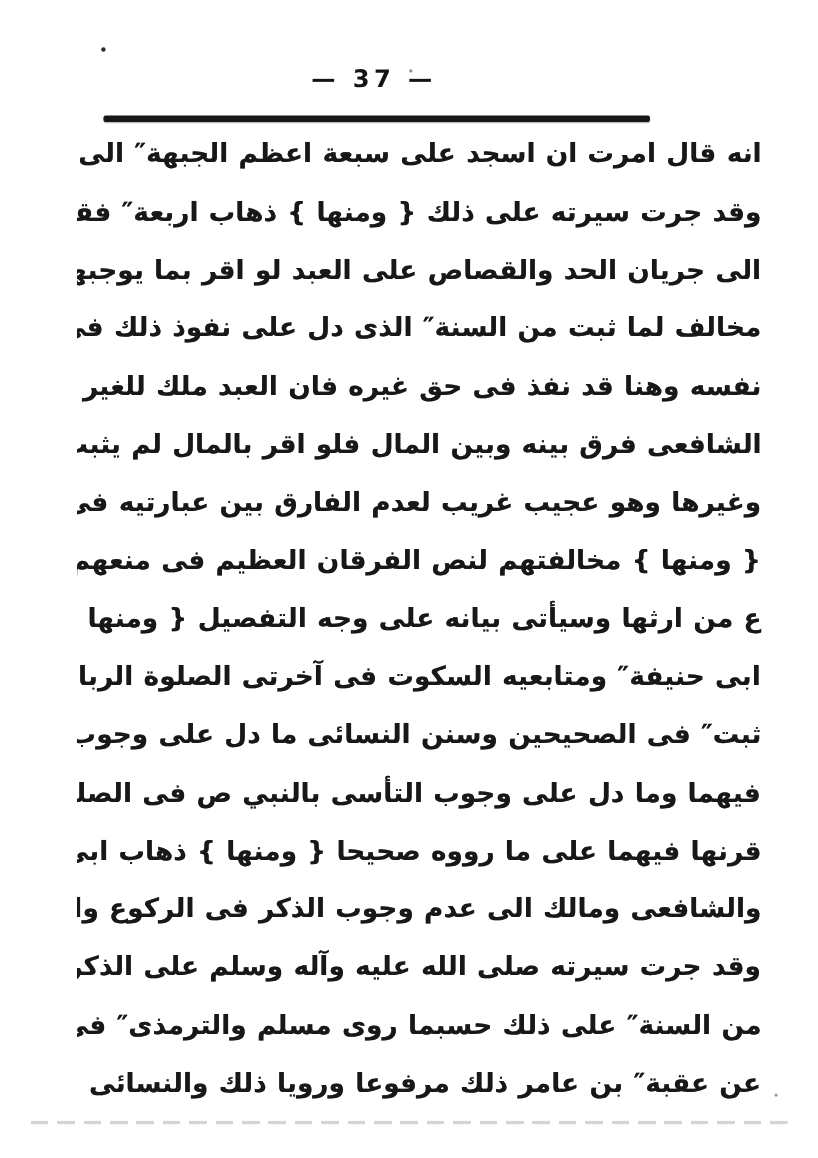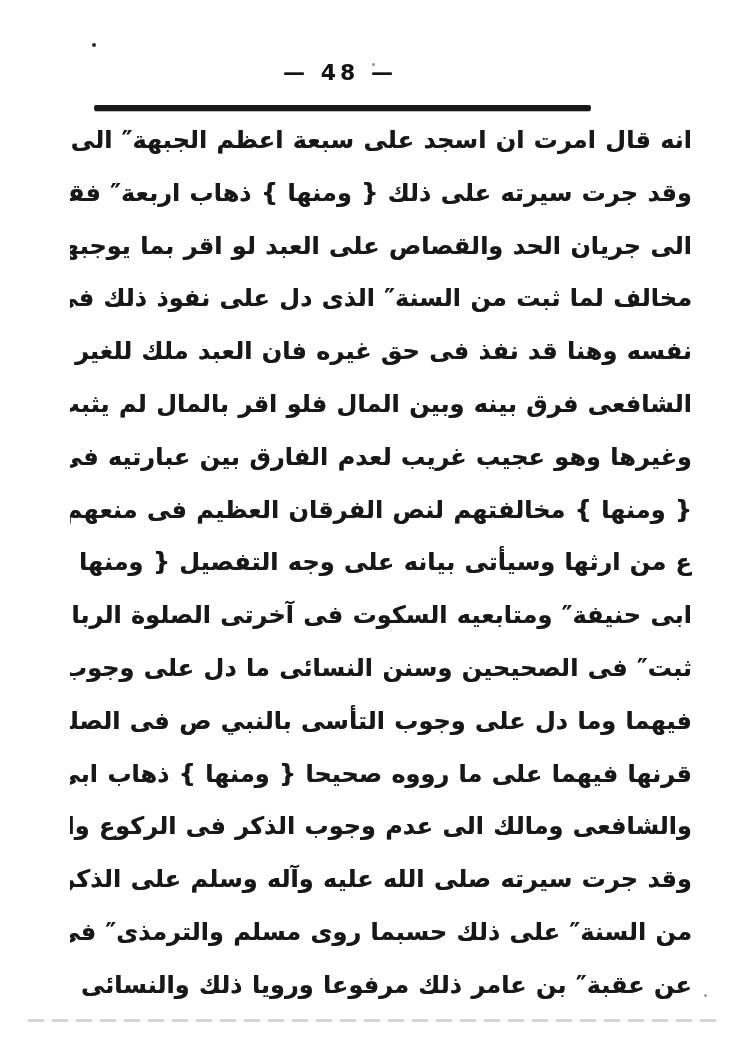--- a/index.html
+++ b/index.html
@@ -70,21 +70,21 @@
 </style>
 </head>
 <body>
 
 <div class="page">
 
   <span class="speck speck-a"></span>
   <span class="speck speck-b"></span>
   <span class="speck speck-c"></span>
 
-  <div class="page-number">— 48 —</div>
+  <div class="page-number">— 37 —</div>
 
   <div class="header-rule"></div>
 
   <div class="text-block" dir="rtl">
     <div class="line">انه قال امرت ان اسجد على سبعة اعظم الجبهة″ الى آخر ما ذكر</div>
     <div class="line">وقد جرت سيرته على ذلك { ومنها } ذهاب اربعة″ فقهائهم</div>
     <div class="line">الى جريان الحد والقصاص على العبد لو اقر بما يوجبهما وهو</div>
     <div class="line">مخالف لما ثبت من السنة″ الذى دل على نفوذ ذلك فى حق المقر</div>
     <div class="line">نفسه وهنا قد نفذ فى حق غيره فان العبد ملك للغير وجعل</div>
     <div class="line">الشافعى فرق بينه وبين المال فلو اقر بالمال لم يثبت ما لم تقم بينة″</div>

